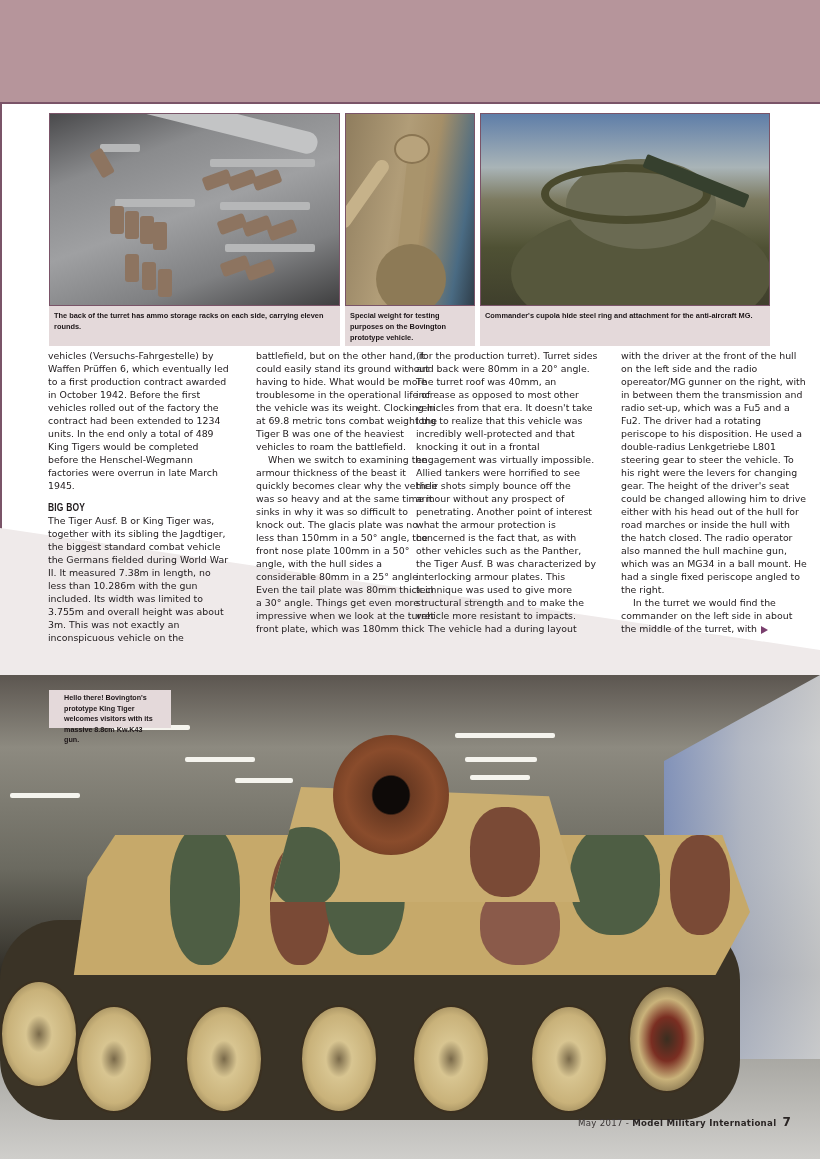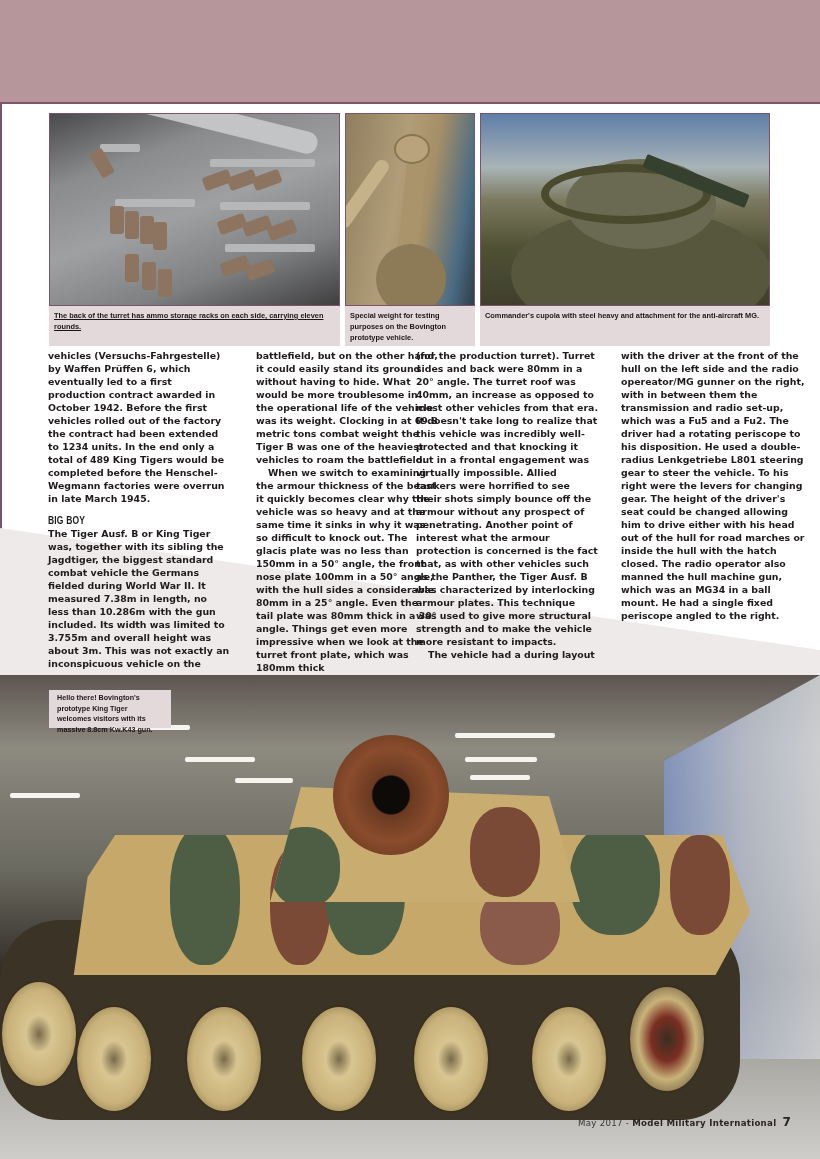--- a/index.html
+++ b/index.html
@@ -20,51 +20,51 @@
     .photo-3 { left: 480px; top: 113px; width: 290px; height: 193px;
       background: linear-gradient(180deg, #5f7ea8 0%, #a9b4b7 28%, #7c7a60 45%, #4f5134 70%, #3f3f2c 100%); }
 
     
     .rack { position: absolute; background: #b6b7b8; height: 8px; border-radius: 2px; }
     .shell { position: absolute; width: 14px; height: 28px; background: #8d7460; border-radius: 3px; }
     .pipe { position: absolute; background: #b09b74; border-radius: 10px; }
     .cupola { position: absolute; border-radius: 50%; }
 
     .caption-box { position: absolute; background: #e4d9da; font-family: "Liberation Sans", sans-serif; font-weight: bold; font-size: 7.4px; line-height: 11px; color: #1d1618; padding: 4px 5px; letter-spacing: 0; }
-    .cap-1 { left: 49px; top: 306px; width: 291px; height: 40px; text-decoration: underline; }
+    .cap-1 { left: 49px; top: 306px; width: 291px; height: 40px; }
     .cap-2 { left: 345px; top: 306px; width: 130px; height: 40px; }
     .cap-3 { left: 480px; top: 306px; width: 290px; height: 40px; }
 
     .column { position: absolute; top: 349px; width: 182px; font-family: "DejaVu Sans", sans-serif; font-size: 9.4px; line-height: 13px; color: #1f1a1c; }
     .col-1 { left: 48px; }
     .col-2 { left: 232px; margin-left: 24px; }
     .col-3 { left: 416px; }
     .col-4 { left: 621px; width: 186px; }
-    .column p { margin: 0; font-weight: bold; }
+    .column p { margin: 0; }
     .column p.indent { text-indent: 12px; }
     .subhead { font-family: "Liberation Sans", sans-serif; font-weight: bold; font-size: 10px; letter-spacing: 0.2px; margin-top: 9px; line-height: 13px; transform: scaleX(0.85); transform-origin: left; }
     .continue-arrow { display: inline-block; width: 0; height: 0; border-left: 7px solid #7a3f6e; border-top: 4px solid transparent; border-bottom: 4px solid transparent; margin-left: 4px; vertical-align: middle; }
 
     .hero { position: absolute; left: 0; top: 675px; width: 820px; height: 484px; overflow: hidden;
       background: linear-gradient(180deg, #5c5650 0%, #8d8a80 15%, #6b6a60 40%, #2f2c25 62%, #6d6a62 78%, #b3b2ad 88%, #c9c8c4 100%); }
     .ceiling-light { position: absolute; height: 5px; background: #f5f4ee; border-radius: 2px; }
     .wall-right { position: absolute; right: 0; top: 0; width: 260px; height: 430px; background: linear-gradient(90deg, #3d5aa0 0%, #6e86c0 30%, #b9c0d0 70%, #d8dadd 100%); clip-path: polygon(40% 20%, 100% 0, 100% 100%, 40% 80%); opacity: 0.85; }
     .tank-hull { position: absolute; left: 60px; top: 335px; width: 690px; height: 140px; background: #c6a96a;
       clip-path: polygon(4% 30%, 8% 0, 96% 0, 100% 55%, 95% 100%, 2% 100%); }
     .camo { position: absolute; border-radius: 45%; }
     .tank-turret { position: absolute; left: 270px; top: 240px; width: 310px; height: 115px; background: #c9ad70;
       clip-path: polygon(10% 0, 90% 8%, 100% 100%, 0 100%); }
     .gun-mantlet { position: absolute; left: 330px; top: 102px; width: 116px; height: 180px; border-radius: 50%;
       background: radial-gradient(ellipse at center, #0e0a08 0%, #0e0a08 22%, #6a3a22 24%, #8a4c2c 55%, #5b311c 100%); }
     .track { position: absolute; left: 0; top: 468px; width: 740px; height: 200px; background: #3a3326; border-radius: 60px; }
     .wheel { position: absolute; width: 78px; height: 108px; border-radius: 50%;
       background: radial-gradient(ellipse at center, #7a6a4a 0%, #d8c591 25%, #c9b27a 60%, #6b5a38 100%); border: 2px solid #3b3020; }
     .floor { position: absolute; left: 0; bottom: 0; width: 820px; height: 100px; background: linear-gradient(180deg, #a9a8a3 0%, #cfcecb 100%); }
 
-    .hero-caption { position: absolute; left: 49px; top: 690px; width: 122px; height: 38px; background: #e4d9da; font-family: "Liberation Sans", sans-serif; font-weight: bold; font-size: 7.2px; line-height: 10.5px; color: #1d1618; padding: 3px 8px; }
+    .hero-caption { position: absolute; left: 49px; top: 690px; width: 122px; height: 38px; background: #e4d9da; font-family: "Liberation Sans", sans-serif; font-weight: bold; font-size: 7.2px; line-height: 10.5px; color: #1d1618; padding: 3px 15px; }
 
     .folio { position: absolute; left: 578px; top: 1115px; font-family: "DejaVu Sans", sans-serif; font-size: 8.6px; color: #3a3534; letter-spacing: 0.3px; white-space: nowrap; }
     .folio .pub { font-weight: bold; color: #2a2524; }
     .folio .page { font-weight: bold; font-size: 12px; margin-left: 6px; color: #2a2524; }
   </style>
 </head>
 <body>
 
 <div class="top-band"></div>
 <div class="left-rule"></div>
@@ -103,40 +103,41 @@
   <div class="cupola" style="left:30px;top:130px;width:70px;height:70px;background:#8d7a56;"></div>
 </div>
 <div class="caption-box cap-2">Special weight for testing purposes on the Bovington prototype vehicle.</div>
 
 <div class="photo photo-3">
   <div class="cupola" style="left:30px;top:95px;width:260px;height:130px;background:#56573c;"></div>
   <div class="cupola" style="left:85px;top:45px;width:150px;height:90px;background:#6a6a52;"></div>
   <div class="cupola" style="left:60px;top:50px;width:170px;height:60px;border:8px solid #4a4a2e;background:transparent;"></div>
   <div class="rack" style="left:160px;top:60px;width:110px;height:14px;background:#36402e;transform:rotate(22deg);"></div>
 </div>
-<div class="caption-box cap-3">Commander's cupola with steel heavy and attachment for the anti-aircraft MG.</div>
+<div class="caption-box cap-3">Commander's cupola hide steel ring and attachment for the anti-aircraft MG.</div>
 
 <div class="column col-1">
   <p>vehicles (Versuchs-Fahrgestelle) by Waffen Prüffen 6, which eventually led to a first production contract awarded in October 1942. Before the first vehicles rolled out of the factory the contract had been extended to 1234 units. In the end only a total of 489 King Tigers would be completed before the Henschel-Wegmann factories were overrun in late March 1945.</p>
   <div class="subhead">BIG BOY</div>
   <p>The Tiger Ausf. B or King Tiger was, together with its sibling the Jagdtiger, the biggest standard combat vehicle the Germans fielded during World War II. It measured 7.38m in length, no less than 10.286m with the gun included. Its width was limited to 3.755m and overall height was about 3m. This was not exactly an inconspicuous vehicle on the</p>
 </div>
 
 <div class="column col-2">
   <p>battlefield, but on the other hand, it could easily stand its ground without having to hide. What would be more troublesome in the operational life of the vehicle was its weight. Clocking in at 69.8 metric tons combat weight the Tiger B was one of the heaviest vehicles to roam the battlefield.</p>
   <p class="indent">When we switch to examining the armour thickness of the beast it quickly becomes clear why the vehicle was so heavy and at the same time it sinks in why it was so difficult to knock out. The glacis plate was no less than 150mm in a 50° angle, the front nose plate 100mm in a 50° angle, with the hull sides a considerable 80mm in a 25° angle. Even the tail plate was 80mm thick in a 30° angle. Things get even more impressive when we look at the turret front plate, which was 180mm thick</p>
 </div>
 
 <div class="column col-3">
   <p>(for the production turret). Turret sides and back were 80mm in a 20° angle. The turret roof was 40mm, an increase as opposed to most other vehicles from that era. It doesn't take long to realize that this vehicle was incredibly well-protected and that knocking it out in a frontal engagement was virtually impossible. Allied tankers were horrified to see their shots simply bounce off the armour without any prospect of penetrating. Another point of interest what the armour protection is concerned is the fact that, as with other vehicles such as the Panther, the Tiger Ausf. B was characterized by interlocking armour plates. This technique was used to give more structural strength and to make the vehicle more resistant to impacts.</p>
   <p class="indent">The vehicle had a during layout</p>
 </div>
 
 <div class="column col-4">
   <p>with the driver at the front of the hull on the left side and the radio opereator/MG gunner on the right, with in between them the transmission and radio set-up, which was a Fu5 and a Fu2. The driver had a rotating periscope to his disposition. He used a double-radius Lenkgetriebe L801 steering gear to steer the vehicle. To his right were the levers for changing gear. The height of the driver's seat could be changed allowing him to drive either with his head out of the hull for road marches or inside the hull with the hatch closed. The radio operator also manned the hull machine gun, which was an MG34 in a ball mount. He had a single fixed periscope angled to the right.</p>
+  <p class="indent"><span>In the turret we would find the commander on the left side in about the middle of the turret, with</span><span class="continue-arrow"></span></p>
 </div>
 
 <div class="hero">
   <div class="ceiling-light" style="left:110px;top:50px;width:80px;"></div>
   <div class="ceiling-light" style="left:185px;top:82px;width:70px;"></div>
   <div class="ceiling-light" style="left:235px;top:103px;width:58px;"></div>
   <div class="ceiling-light" style="left:455px;top:58px;width:100px;"></div>
   <div class="ceiling-light" style="left:465px;top:82px;width:72px;"></div>
   <div class="ceiling-light" style="left:470px;top:100px;width:60px;"></div>
   <div class="ceiling-light" style="left:10px;top:118px;width:70px;"></div>

